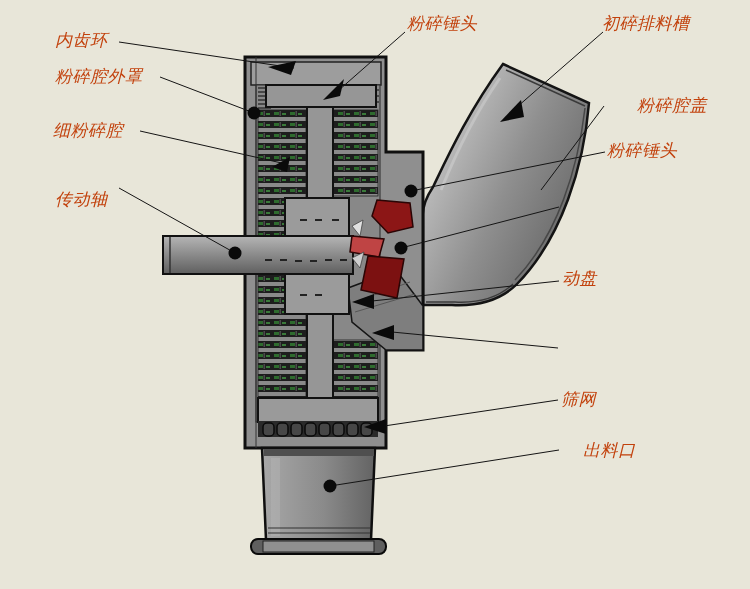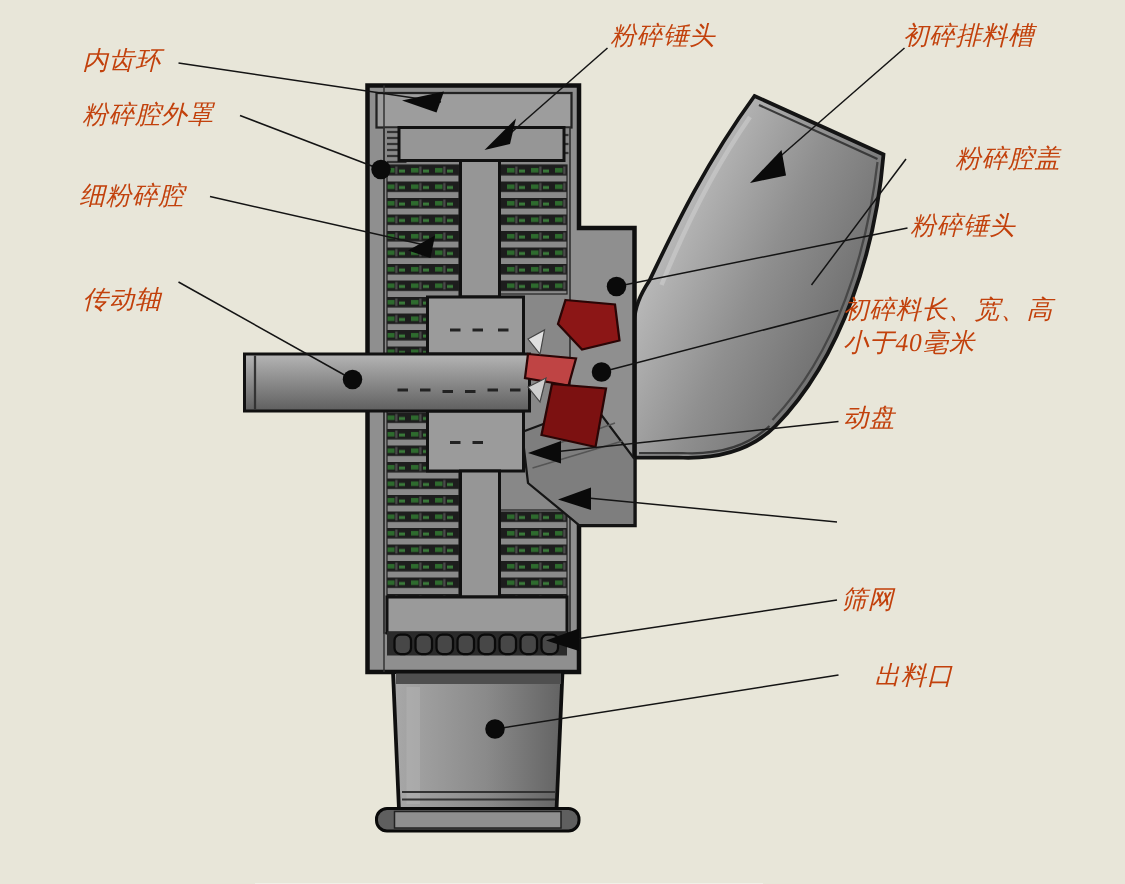--- a/index.html
+++ b/index.html
@@ -189,19 +189,17 @@
   </svg>
 
   <div class="callout" style="left:55px;top:30px">内齿环</div>
   <div class="callout" style="left:55px;top:66px">粉碎腔外罩</div>
   <div class="callout" style="left:53px;top:120px">细粉碎腔</div>
   <div class="callout" style="left:55px;top:189px">传动轴</div>
   <div class="callout" style="left:407px;top:13px">粉碎锤头</div>
   <div class="callout" style="left:602px;top:13px">初碎排料槽</div>
   <div class="callout" style="left:637px;top:95px">粉碎腔盖</div>
   <div class="callout" style="left:607px;top:140px">粉碎锤头</div>
-  <div class="callout" style="left:562px;top:196px">初碎料长、宽、高
-小于40毫米</div>
   <div class="callout" style="left:562px;top:268px">动盘</div>
   <div class="callout" style="left:561px;top:389px">筛网</div>
   <div class="callout" style="left:583px;top:440px">出料口</div>
 
 </div>
 
 </body></html>

